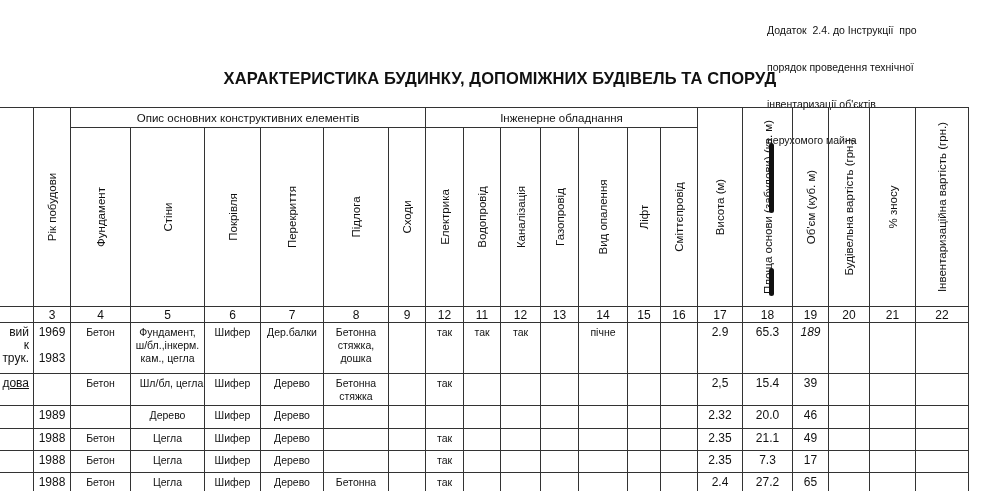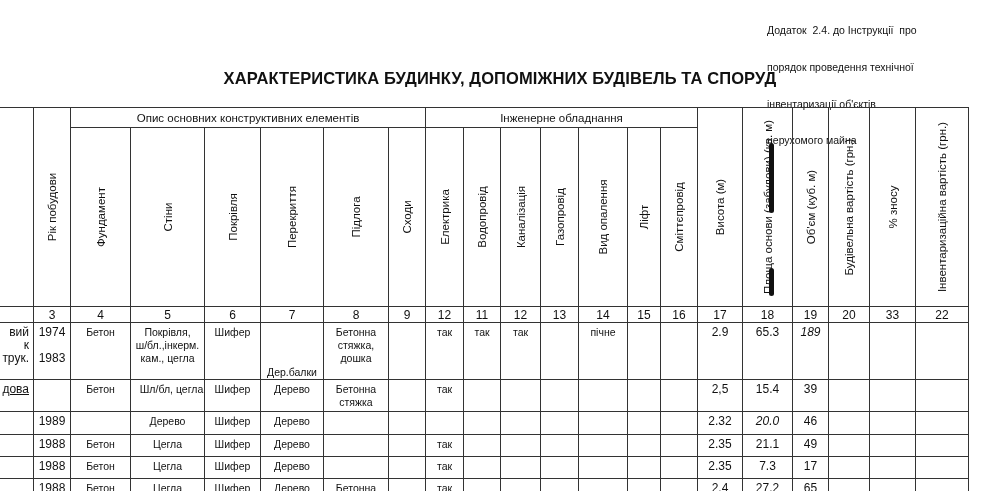--- a/index.html
+++ b/index.html
@@ -175,47 +175,47 @@
         <td>11</td>
         <td>12</td>
         <td>13</td>
         <td>14</td>
         <td>15</td>
         <td>16</td>
         <td>17</td>
         <td>18</td>
         <td>19</td>
         <td>20</td>
-        <td>33</td>
+        <td>21</td>
         <td>22</td>
       </tr>
   <tr>
         <td style="height: 50px;">
           <div class="cell lg" style="white-space: pre-line; text-align: right; padding-right: 4px; margin-left: -20px;">вий
 к
 трук.</div>
         </td>
         <td style="height: 50px;">
-          <div class="cell lg" style="white-space: pre-line;">1974
+          <div class="cell lg" style="white-space: pre-line;">1969
 
 1983</div>
         </td>
         <td style="height: 50px;">
           <div class="cell" style="white-space: pre-line;">Бетон</div>
         </td>
         <td style="height: 50px;">
-          <div class="cell" style="white-space: pre-line;">Покрівля,
+          <div class="cell" style="white-space: pre-line;">Фундамент,
 ш/бл.,інкерм.
 кам., цегла</div>
         </td>
         <td style="height: 50px;">
           <div class="cell" style="white-space: pre-line;">Шифер</div>
         </td>
         <td style="height: 50px;">
-          <div class="cell" style="white-space: pre-line; margin-top: 40px;">Дер.балки</div>
+          <div class="cell" style="white-space: pre-line;">Дер.балки</div>
         </td>
         <td style="height: 50px;">
           <div class="cell" style="white-space: pre-line;">Бетонна
 стяжка,
 дошка</div>
         </td>
         <td style="height: 50px;">
           <div class="cell" style="white-space: pre-line;"></div>
         </td>
         <td style="height: 50px;">
@@ -366,21 +366,21 @@
         </td>
         <td style="height: 22px;">
           <div class="cell" style="white-space: pre-line;"></div>
         </td>
         <td style="height: 22px;">
           <div class="cell" style="white-space: pre-line;"></div>
         </td>
         <td style="height: 22px;">
           <div class="cell lg" style="white-space: pre-line;">2.32</div>
         </td>
-        <td style="height: 22px; font-style: italic;">
+        <td style="height: 22px;">
           <div class="cell lg" style="white-space: pre-line;">20.0</div>
         </td>
         <td style="height: 22px;">
           <div class="cell lg" style="white-space: pre-line;">46</div>
         </td>
         <td style="height: 22px;">
           <div class="cell" style="white-space: pre-line;"></div>
         </td>
         <td style="height: 22px;">
           <div class="cell" style="white-space: pre-line;"></div>

